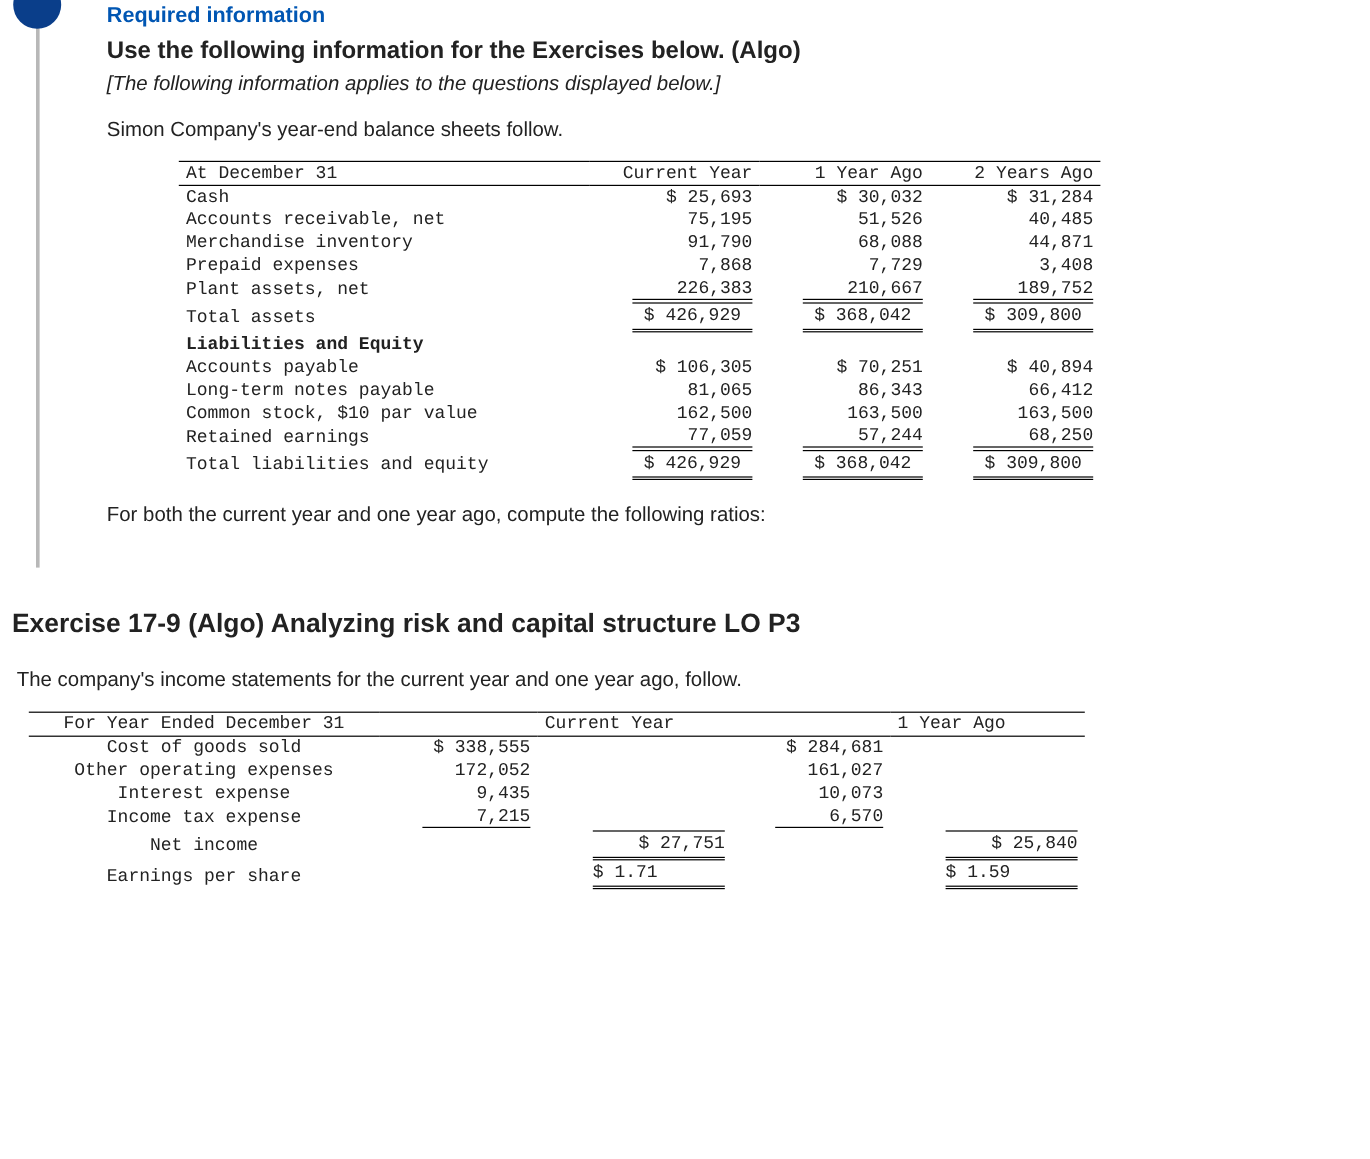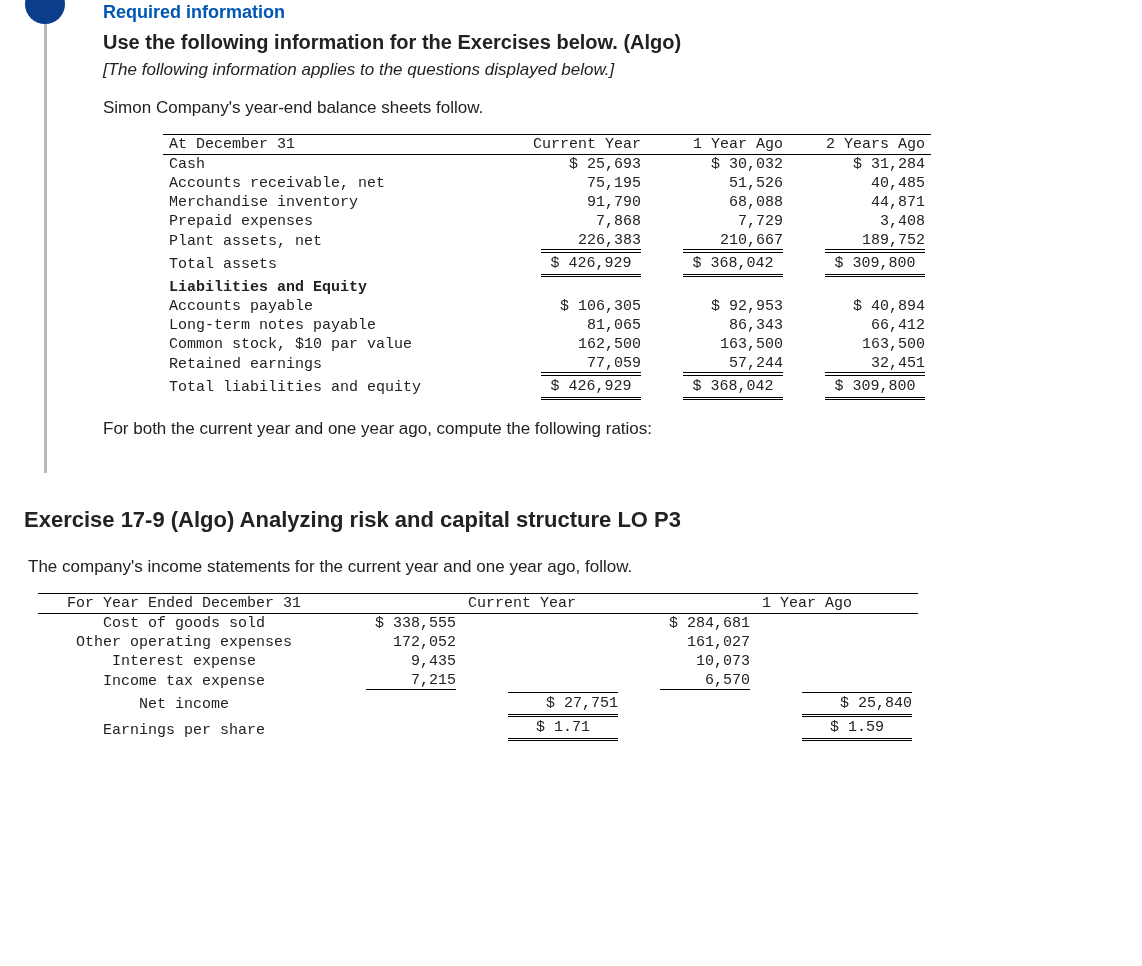--- a/index.html
+++ b/index.html
@@ -3,21 +3,21 @@
 <meta charset="utf-8">
 <style>
   body {
     font-family: Arial, Helvetica, sans-serif;
     color: #222;
     margin: 0;
     padding: 0;
     background: #fff;
   }
   .page {
-    padding: 0 10px 30px 24px;
+    padding: 0 10px 30px 10px;
   }
   .info-block {
     border-left: 3px solid #b8b8b8;
     padding-left: 56px;
     margin-left: 20px;
     padding-bottom: 18px;
     position: relative;
   }
   .info-block::before{
     content:"";
@@ -89,21 +89,21 @@
   }
   .inc-table .hdr td {
     border-top: 1.5px solid #000;
     border-bottom: 1.5px solid #000;
   }
   .inc-label { width: 280px; text-align:center;}
   .inc-sub   { width: 120px; text-align:right;}
   .inc-tot   { width: 150px; text-align:right;}
   .u-single .val{ border-bottom:1.5px solid #000; display:inline-block; min-width:90px; text-align:right;}
   .u-double .val{ border-top:1.5px solid #000; border-bottom:3px double #000; display:inline-block; min-width:110px; text-align:right; padding:2px 0;}
-  .u-double-only .val{ border-bottom:3px double #000; display:inline-block; min-width:110px; text-align:center; padding-bottom:2px;}
+  .u-double-only .val{ border-bottom:3px double #000; display:inline-block; min-width:110px; text-align:left; padding-bottom:2px;}
 </style>
 </head>
 <body>
 
 <div class="page">
   <div class="info-block">
     <div class="req-info">Required information</div>
     <div class="bold-title">Use the following information for the Exercises below. (Algo)</div>
     <div class="italic-note">[The following information applies to the questions displayed below.]</div>
     <div class="body-text">Simon Company's year-end balance sheets follow.</div>
@@ -154,40 +154,40 @@
           </tr>
       <tr>
             <td class="label-col sec-head">Liabilities and Equity</td>
             <td class="num-col"></td>
             <td class="num-col"></td>
             <td class="num-col"></td>
           </tr>
       <tr>
             <td class="label-col">Accounts payable</td>
             <td class="num-col">$ 106,305</td>
-            <td class="num-col">$ 92,953</td>
+            <td class="num-col">$ 70,251</td>
             <td class="num-col">$ 40,894</td>
           </tr>
       <tr>
             <td class="label-col">Long-term notes payable</td>
             <td class="num-col">81,065</td>
             <td class="num-col">86,343</td>
             <td class="num-col">66,412</td>
           </tr>
       <tr>
             <td class="label-col">Common stock, $10 par value</td>
             <td class="num-col">162,500</td>
             <td class="num-col">163,500</td>
             <td class="num-col">163,500</td>
           </tr>
       <tr class="sub-border">
             <td class="label-col">Retained earnings</td>
             <td class="num-col"><span class="val">77,059</span></td>
             <td class="num-col"><span class="val">57,244</span></td>
-            <td class="num-col"><span class="val">32,451</span></td>
+            <td class="num-col"><span class="val">68,250</span></td>
           </tr>
       <tr class="total-row">
             <td class="label-col">Total liabilities and equity</td>
             <td class="num-col"><span class="val">$ 426,929</span></td>
             <td class="num-col"><span class="val">$ 368,042</span></td>
             <td class="num-col"><span class="val">$ 309,800</span></td>
           </tr>
     </tbody>
       </table>
 

